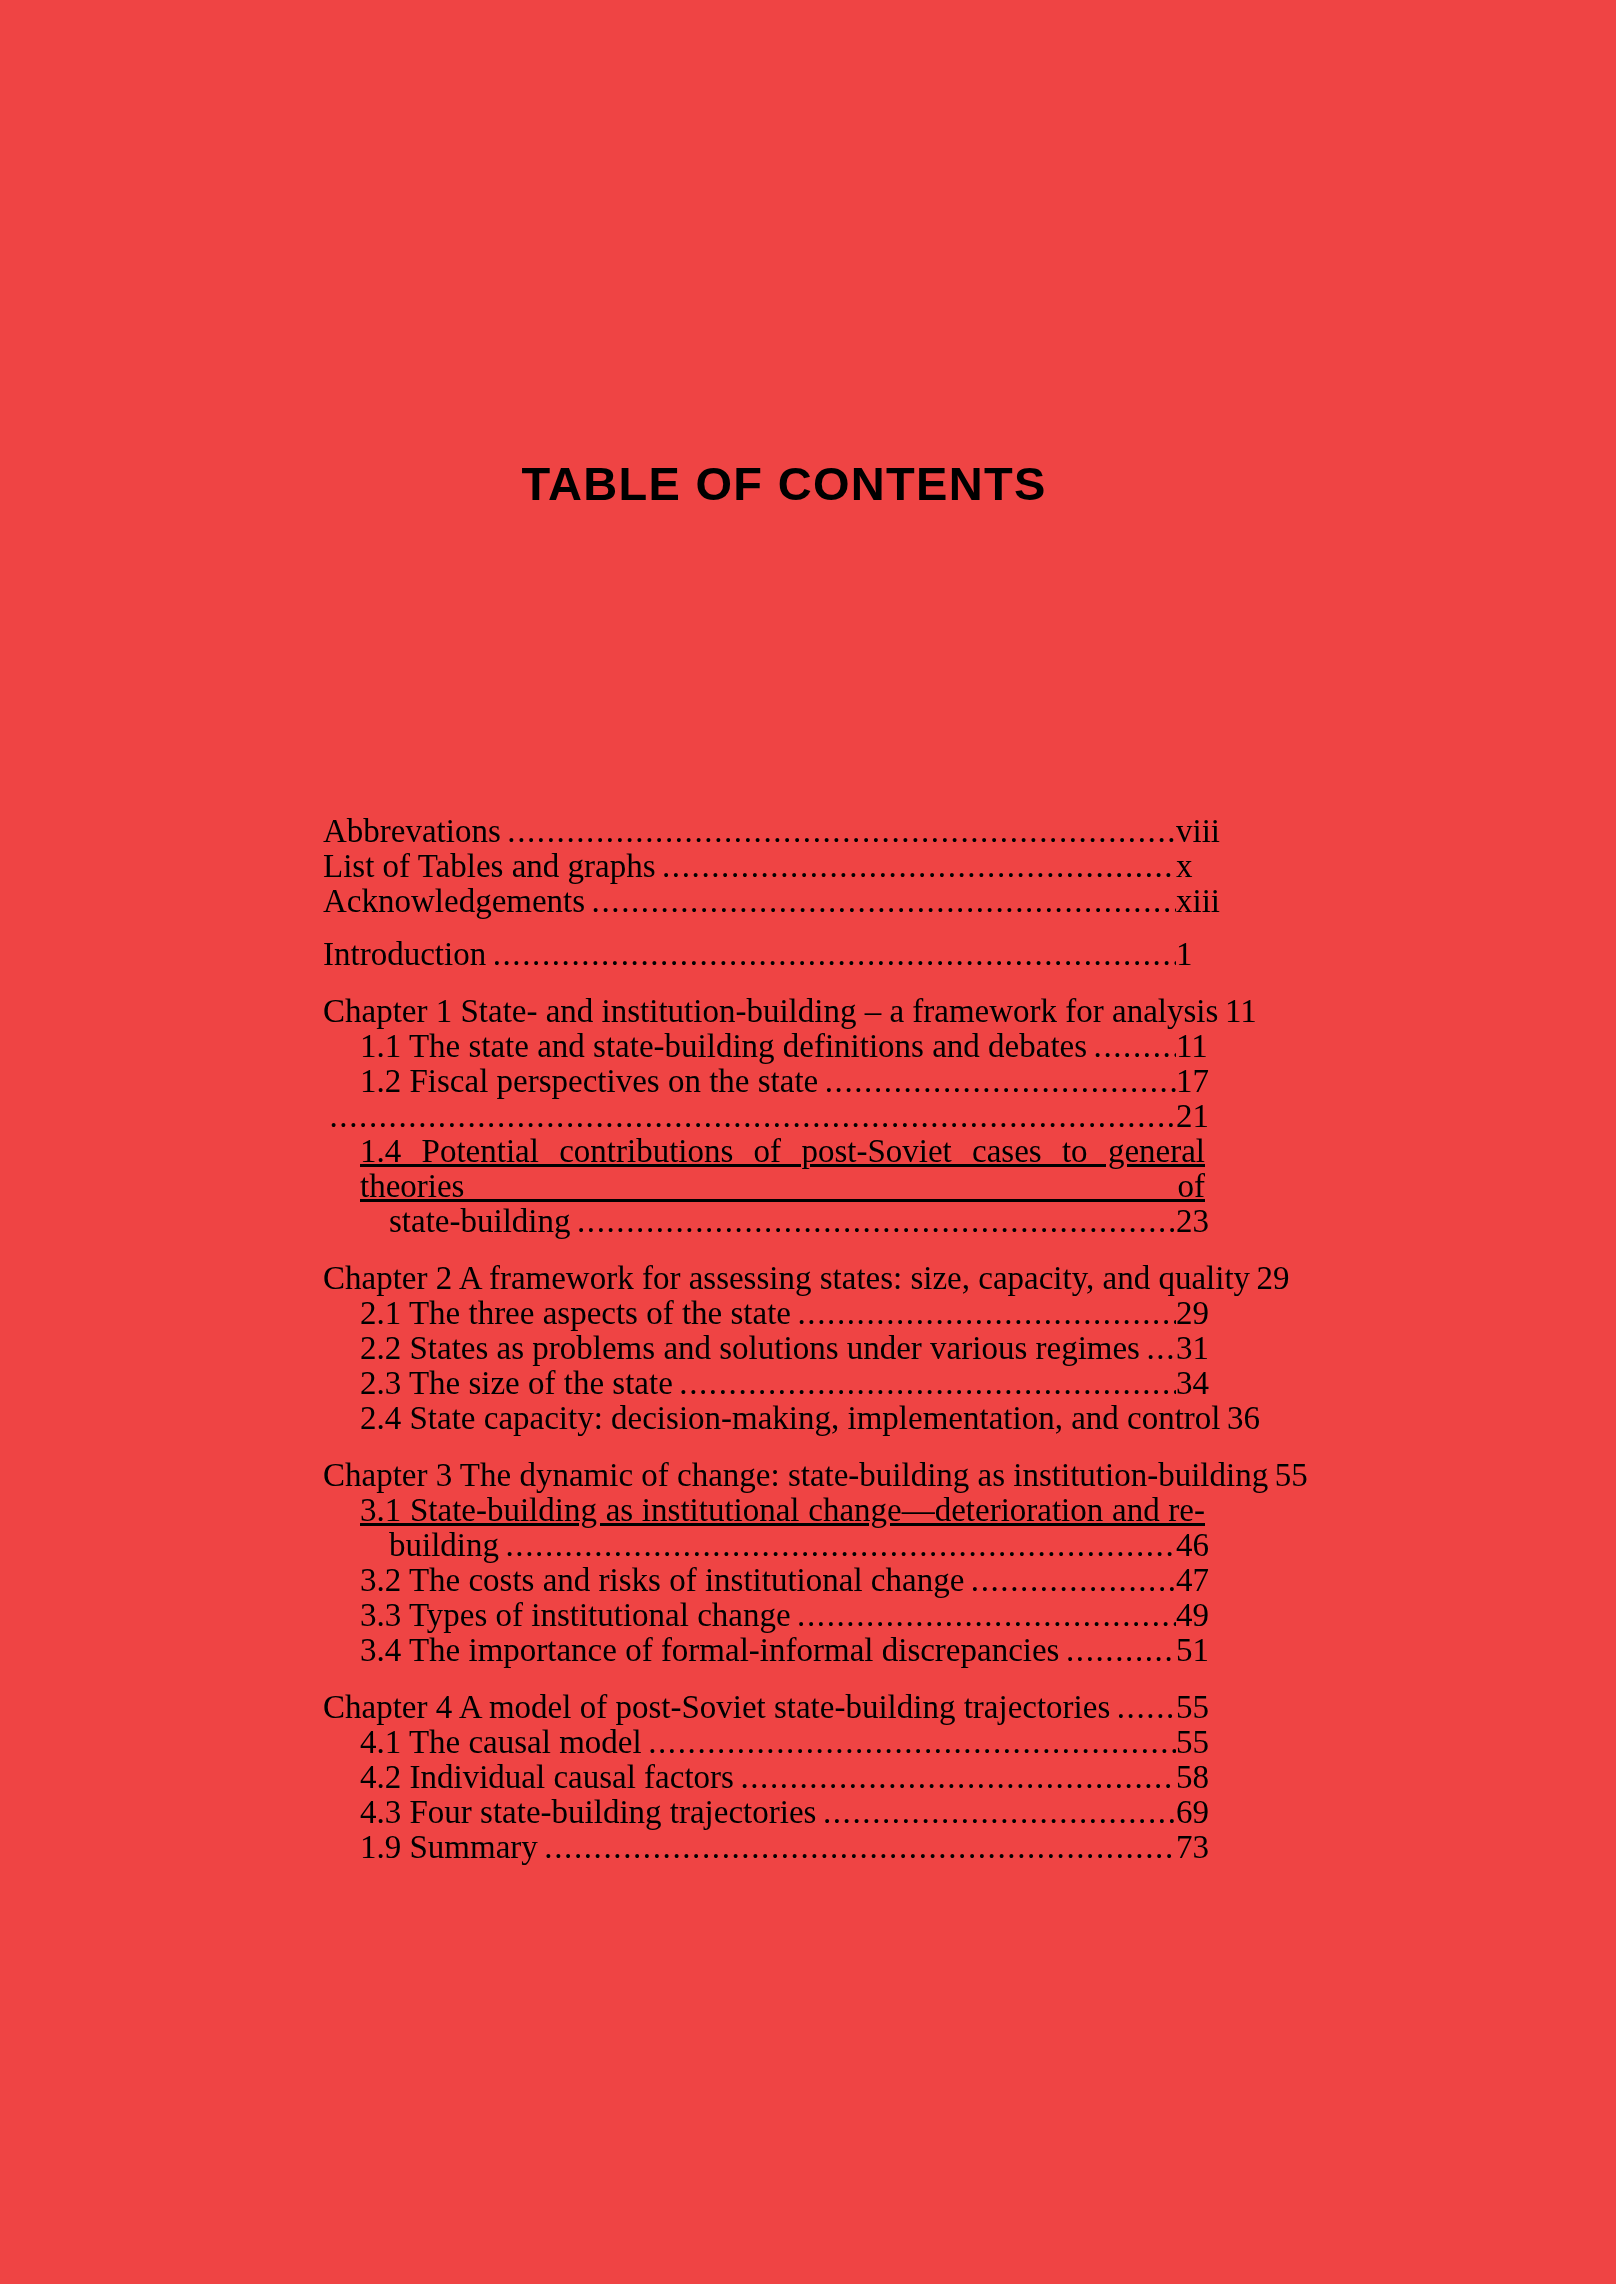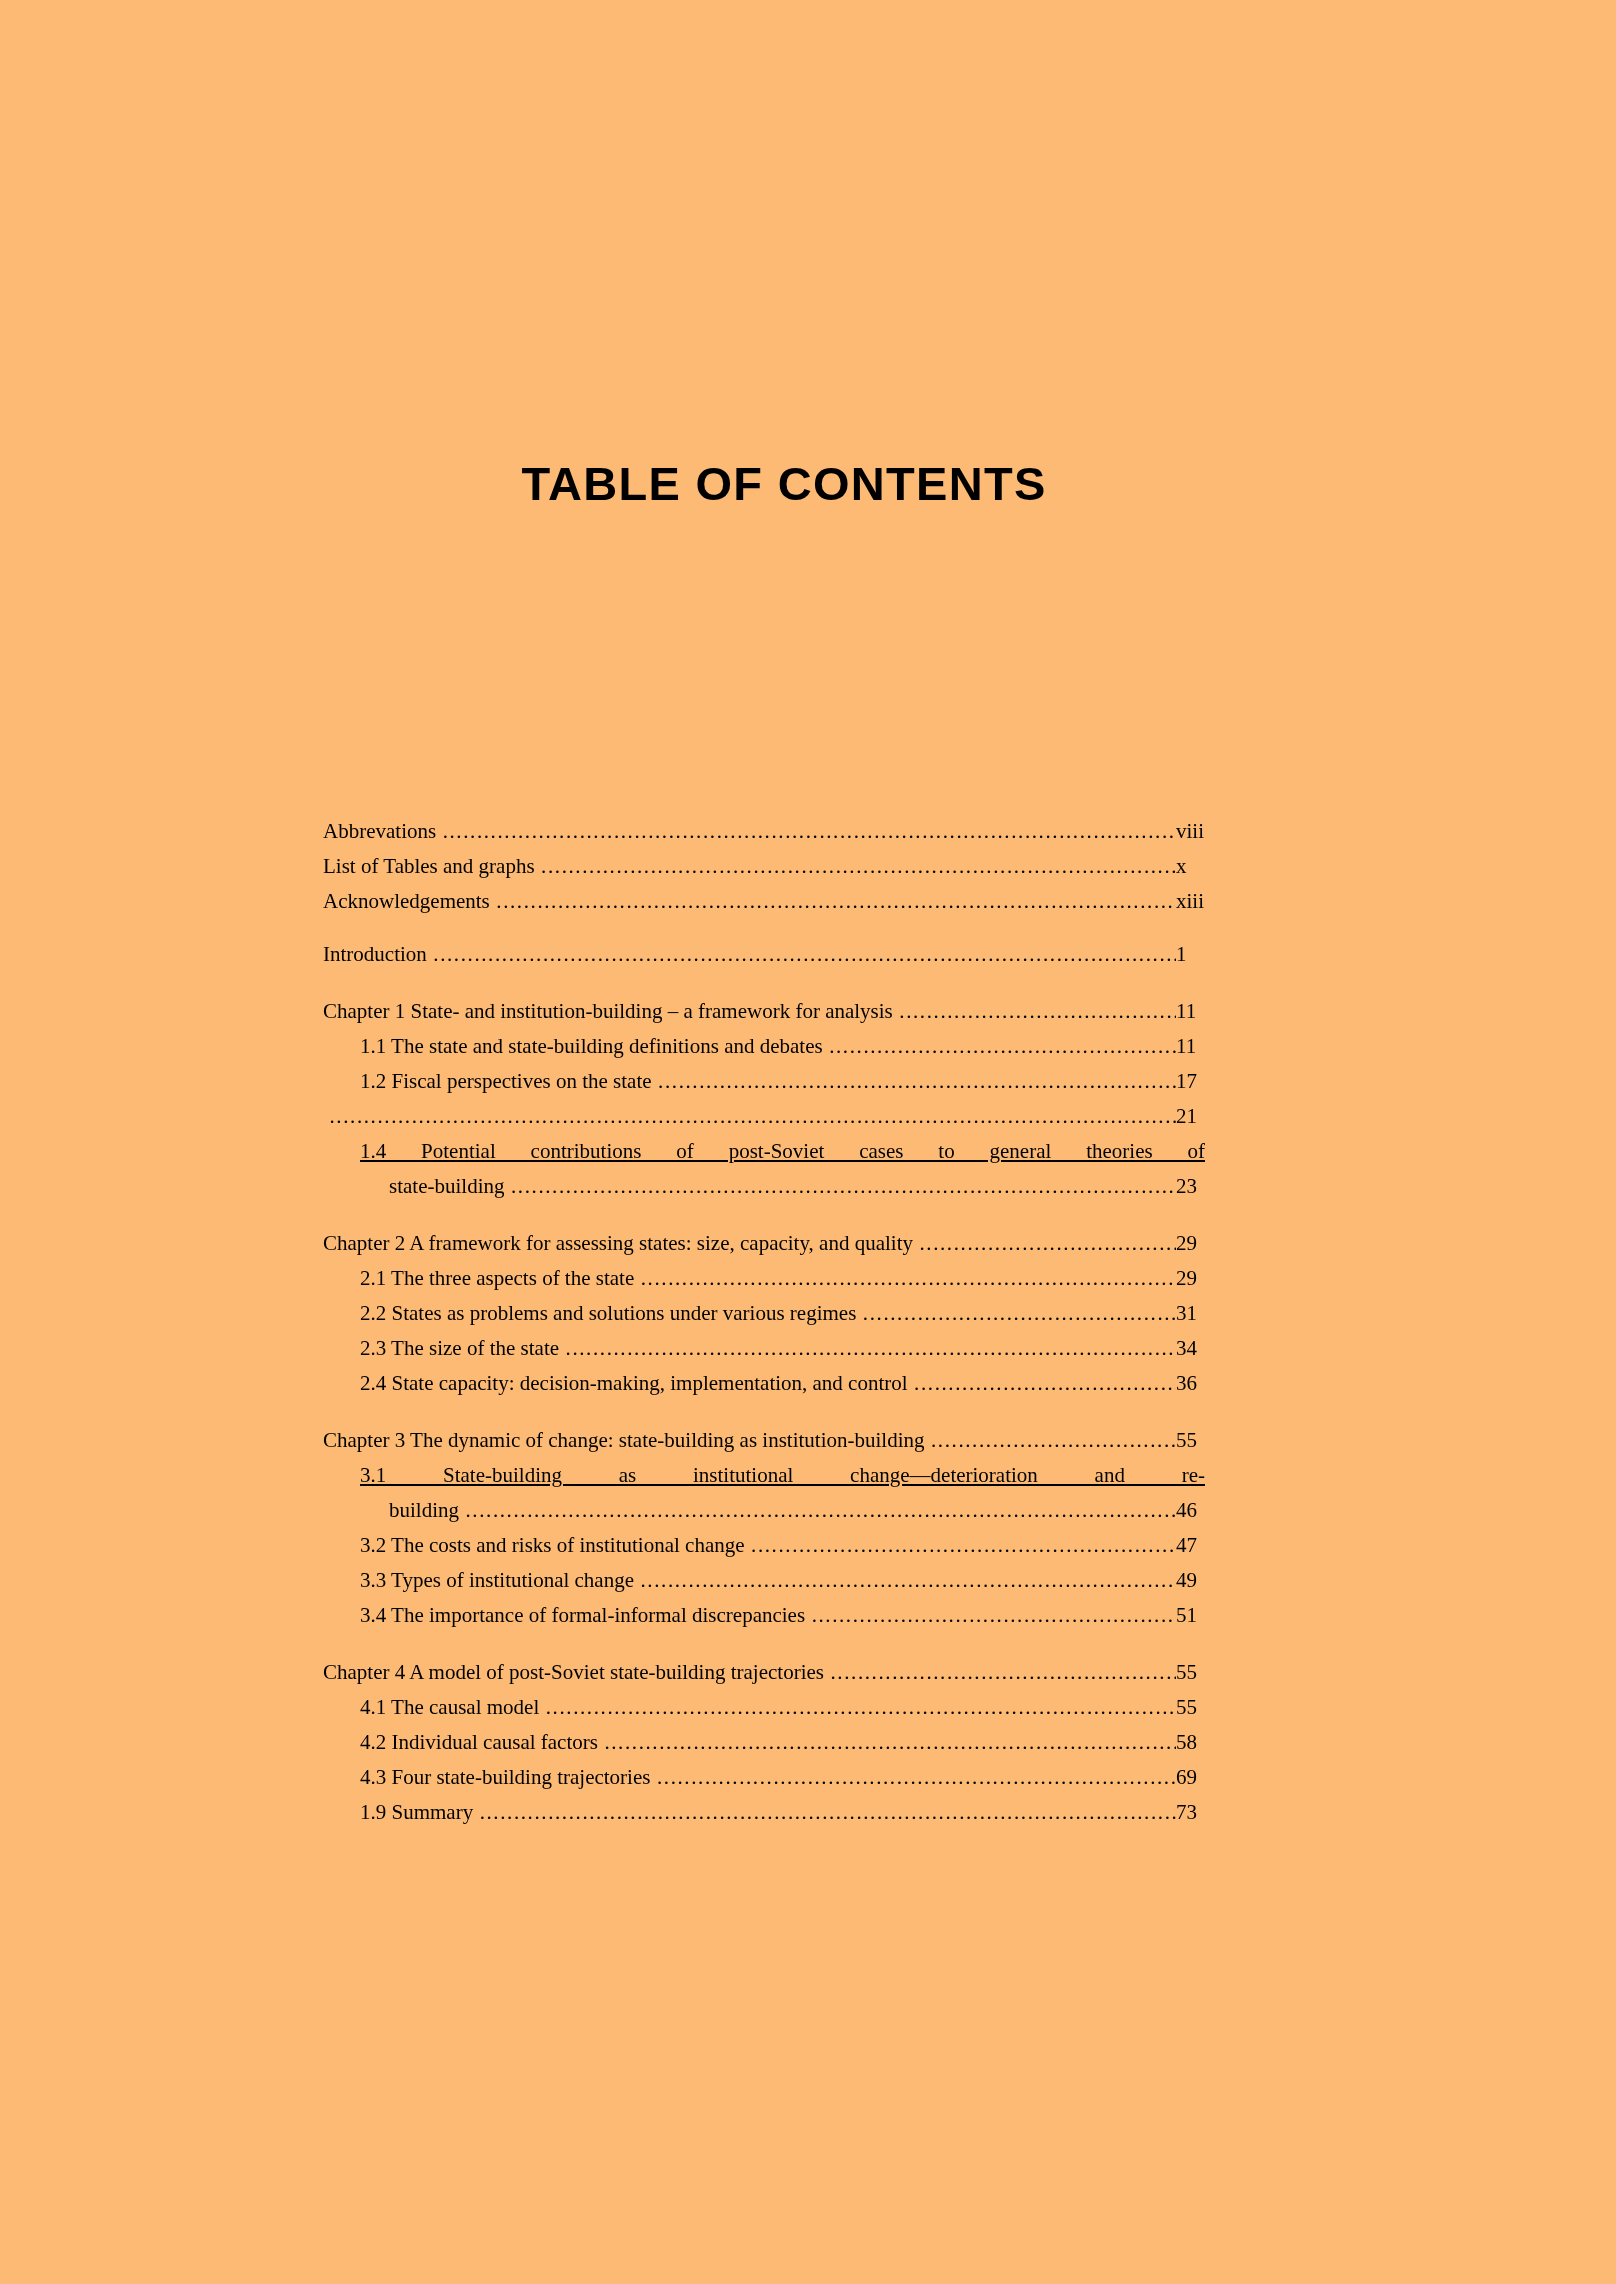--- a/index.html
+++ b/index.html
@@ -1,20 +1,20 @@
 <!DOCTYPE html>
 <html style="font-size:10.4px"><head>
 <meta charset="utf-8">
 <style>
   html, body { margin: 0; padding: 0; background: #e8e8e8; }
   .doc-page {
     position: relative;
     width: 1617px;
     height: 2284px;
-    background: #fdba74;
+    background: #ef4444;
     color: #000000;
     overflow: hidden;
   }
   .doc-title {
     position: absolute;
     left: 323px;
     top: 458px;
     width: 922px;
     text-align: center;
     font-family: "Liberation Sans", sans-serif;
@@ -22,21 +22,21 @@
     font-size: 47px;
     line-height: 52px;
     letter-spacing: 1.3px;
   }
   .toc {
     position: absolute;
     left: 323px;
     top: 814px;
     width: 922px;
     font-family: "Liberation Serif", serif;
-    font-size: 21px;
+    font-size: 33px;
     line-height: 35px;
   }
   .row { display: flex; align-items: baseline; }
   .label { white-space: nowrap; }
   .indent-1 { padding-left: 37px; }
   .indent-2 { padding-left: 66px; }
   .dots {
     flex: 1;
     overflow: hidden;
     white-space: nowrap;

